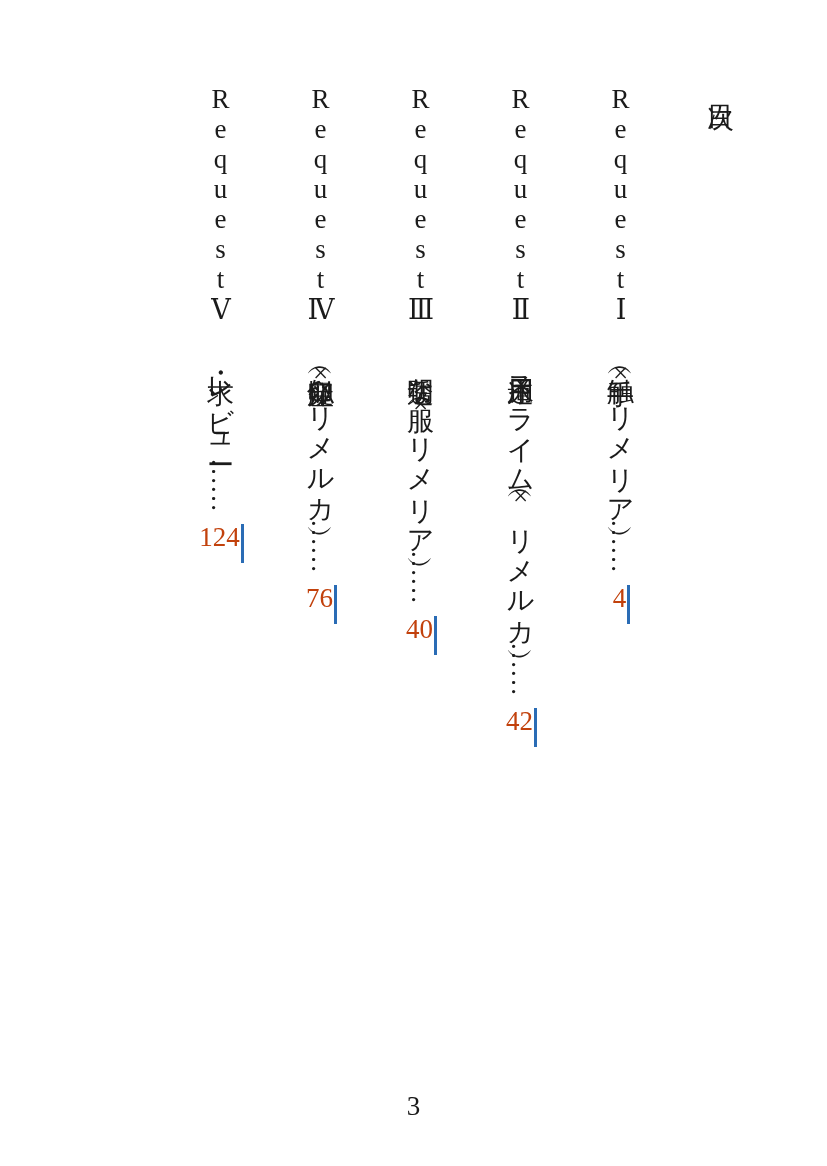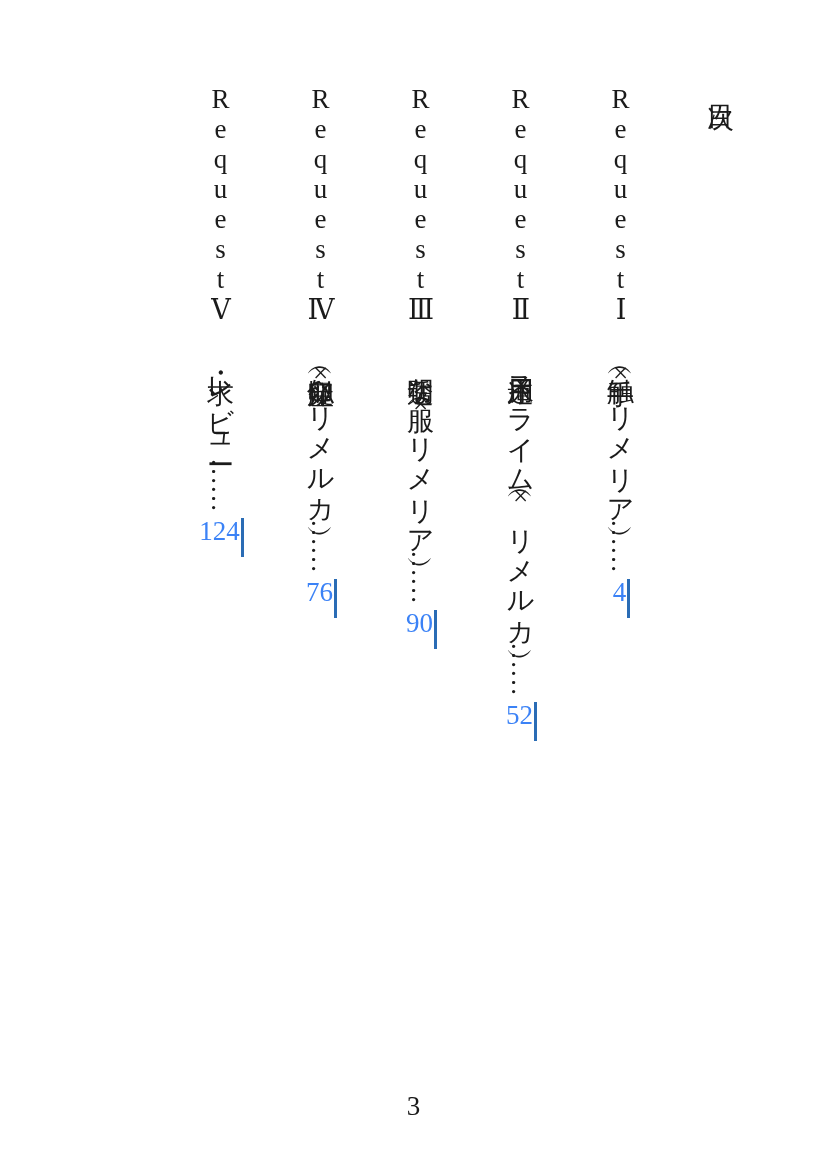--- a/index.html
+++ b/index.html
@@ -48,25 +48,25 @@
     font-family: "Liberation Serif", "DejaVu Serif", "DejaVu Sans", serif;
   }
   .title {
     margin-top: 33px;
   }
   .leader {
     margin-top: 8px;
     color: #1b1b1b;
   }
   .pnum {
-    margin-top: 6px;
+    margin-top: 12px;
     writing-mode: horizontal-tb;
     font-size: 27px;
     line-height: 1;
-    color: #3b82f6;
+    color: #c2410c;
     border-right: 3px solid #2a6cb5;
     padding: 0 1px 12px 3px;
     white-space: nowrap;
     cursor: pointer;
     text-align: center;
   }
   .footer {
     position: absolute;
     left: 0;
     right: 0;
@@ -91,28 +91,28 @@
       <span class="req"><span>Request</span><span>Ⅰ</span></span>
       <span class="vtext title">触手（×リメリア）</span>
       <span class="vtext leader">……</span>
       <span class="pnum">4</span>
     </div>
 
     <div class="col">
       <span class="req"><span>Request</span><span>Ⅱ</span></span>
       <span class="vtext title">尿道用スライム（×リメルカ）</span>
       <span class="vtext leader">……</span>
-      <span class="pnum">52</span>
+      <span class="pnum">42</span>
     </div>
 
     <div class="col">
       <span class="req"><span>Request</span><span>Ⅲ</span></span>
       <span class="vtext title">透明な服（×リメリア）</span>
       <span class="vtext leader">……</span>
-      <span class="pnum">90</span>
+      <span class="pnum">40</span>
     </div>
 
     <div class="col">
       <span class="req"><span>Request</span><span>Ⅳ</span></span>
       <span class="vtext title">疑似産卵（×リメルカ）</span>
       <span class="vtext leader">……</span>
       <span class="pnum">76</span>
     </div>
 
     <div class="col">

